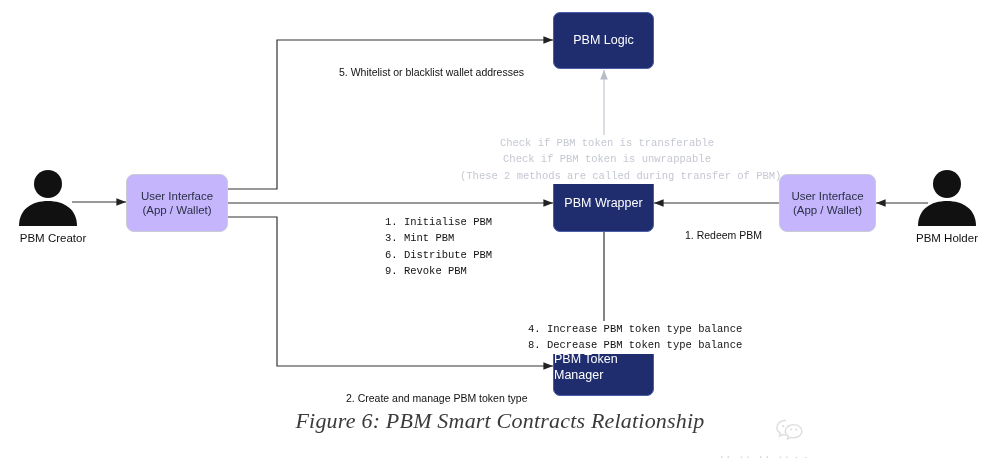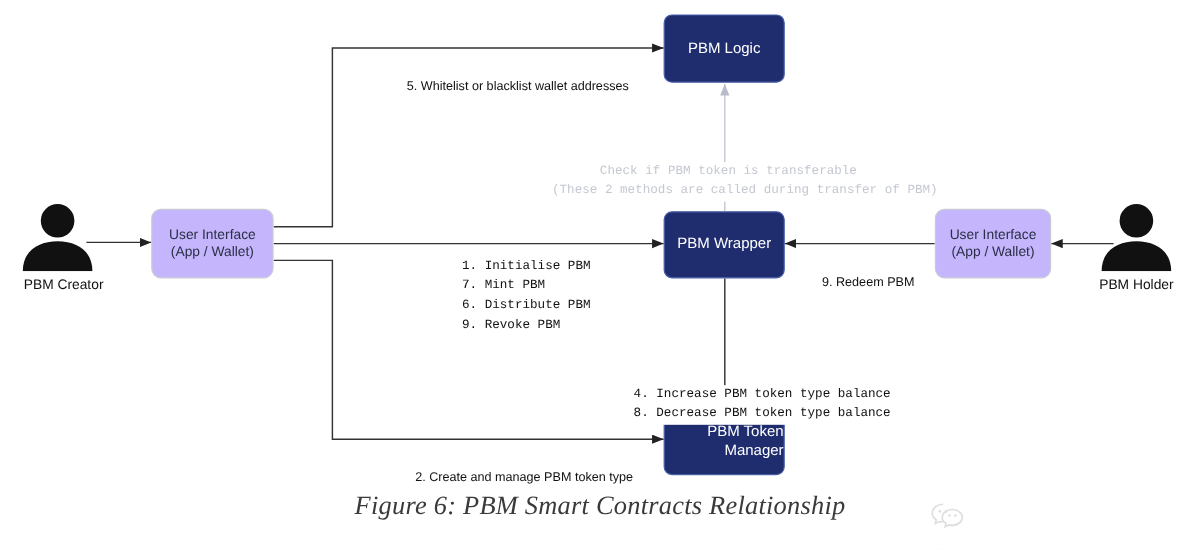--- a/index.html
+++ b/index.html
@@ -25,21 +25,21 @@
     height: 458px;
   }
   
   .node {
     position: absolute;
     box-sizing: border-box;
     display: flex;
     flex-direction: column;
     align-items: center;
     justify-content: center;
-    text-align: right;
+    text-align: left;
     line-height: 1.25;
   }
   .node.navy {
     background: #1f2d6e;
     border: 1px solid #4a5fa8;
     border-radius: 7px;
     color: #ffffff;
     font-size: 12.5px;
   }
   .node.light {
@@ -189,31 +189,32 @@
   </div>
 
   <div class="node navy" style="left:553px; top:340px; width:101px; height:56px;">
     <div>PBM Token Manager</div>
   </div>
 
   <div class="elabel" style="left:336px; top:33px;">5. Whitelist or blacklist wallet addresses</div>
 
   <div class="elabel block" style="left:382px; top:182px;">
     <div>1. Initialise PBM</div>
-    <div>7. Mint PBM</div>
+    <div>3. Mint PBM</div>
     <div>6. Distribute PBM</div>
     <div>9. Revoke PBM</div>
   </div>
 
   <div class="elabel" style="left:343px; top:359px;">2. Create and manage PBM token type</div>
 
-  <div class="elabel" style="left:682px; top:196px;">9. Redeem PBM</div>
+  <div class="elabel" style="left:682px; top:196px;">1. Redeem PBM</div>
 
   <div class="elabel gray block" style="left:457px; top:103px; width:294px;">
     <div>Check if PBM token is transferable</div>
+    <div>Check if PBM token is unwrappable</div>
     <div>(These 2 methods are called during transfer of PBM)</div>
   </div>
 
   <div class="elabel block" style="left:525px; top:289px;">
     <div>4. Increase PBM token type balance</div>
     <div>8. Decrease PBM token type balance</div>
   </div>
 
   <div class="caption">Figure 6: PBM Smart Contracts Relationship</div>
 

